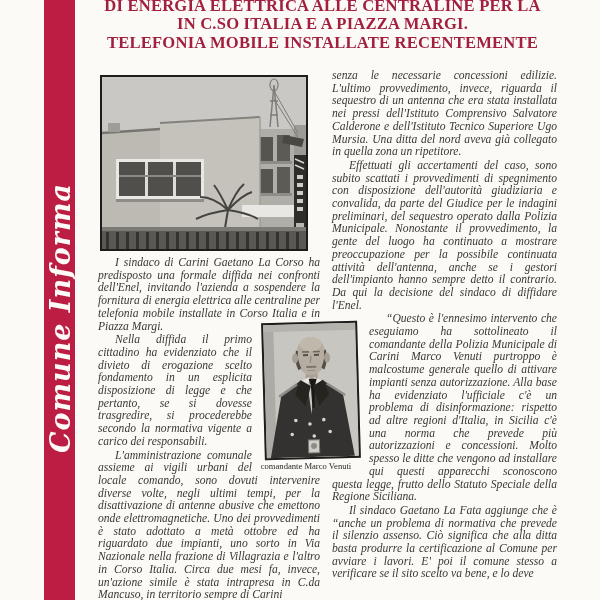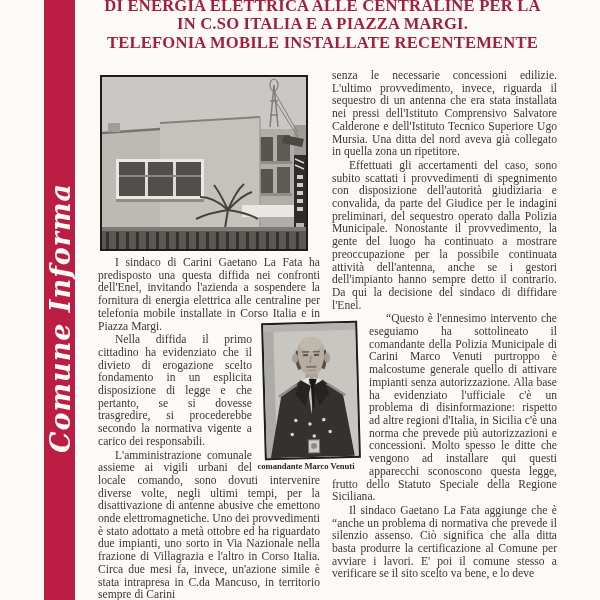--- a/index.html
+++ b/index.html
@@ -30,40 +30,40 @@
     position:absolute;left:100px;top:-3px;width:445px;
     text-align:center;color:#a21f3e;
     font-weight:bold;font-size:16.6px;line-height:18.4px;
     letter-spacing:.2px;
   }
 
   
   .col{
     position:absolute;
     font-size:11.6px;line-height:12.7px;
-    text-align:justify;color:#3c3832;
+    text-align:justify;color:#3c3832;font-style:italic;
   }
   .col-left{left:98px;top:257px;width:222px;}
   .col-right{left:332px;top:70px;width:225px;}
   .para{margin:0 0 1px 0;}
   .para.indent{text-indent:17px;}
   .spacer-r{float:right;width:62px;height:152px;margin-left:6px;}
   .spacer-l{float:left;width:32px;height:158px;margin-right:5px;}
 
   
   .photo{
     position:absolute;background:#c6c5c0;
     border:2px solid #1e1d1b;box-sizing:border-box;
   }
   .photo svg{display:block;width:100%;height:100%;}
   .photo-building{left:100px;top:75px;width:208px;height:176px;}
   .photo-commander{left:263px;top:322px;width:96px;height:137px;transform:rotate(-1.6deg);}
   .caption{
     position:absolute;left:248px;top:461px;width:116px;
-    text-align:center;font-weight:bold;font-size:8.6px;
+    text-align:center;font-weight:normal;font-size:8.6px;
     color:#2b2926;white-space:nowrap;
   }
 </style>
 </head>
 <body>
 
 <div class="stage">
 
   <div class="sidebar-bar">
     <span class="sidebar-label">Comune Informa</span>
@@ -158,21 +158,21 @@
         <rect x="164" y="155" width="3" height="17" fill="#333230"></rect>
           <rect x="174" y="155" width="3" height="17" fill="#333230"></rect>
         <rect x="184" y="155" width="3" height="17" fill="#333230"></rect>
           <rect x="194" y="155" width="3" height="17" fill="#333230"></rect>
       </g>
     </svg>
   </div>
 
   <div class="col col-left">
     <div class="para indent">
-      <span>I sindaco di Carini Gaetano La Fata ha predisposto una questa diffida nei confronti dell'Enel, invitando l'azienda a sospendere la fornitura di energia elettrica alle centraline per telefonia mobile installate in Corso Italia e in Piazza Margi.</span><span class="spacer-r"></span>
+      <span>I sindaco di Carini Gaetano La Corso ha predisposto una formale diffida nei confronti dell'Enel, invitando l'azienda a sospendere la fornitura di energia elettrica alle centraline per telefonia mobile installate in Corso Italia e in Piazza Margi.</span><span class="spacer-r"></span>
     </div>
     <div class="para indent">
       <span>Nella diffida il primo cittadino ha evidenziato che il divieto di erogazione scelto fondamento in un esplicita disposizione di legge e che pertanto, se si dovesse trasgredire, si procederebbe secondo la normativa vigente a carico dei responsabili.</span>
     </div>
     <div class="para indent">
       <span>L'amministrazione comunale assieme ai vigili urbani del locale comando, sono dovuti intervenire diverse volte, negli ultimi tempi, per la disattivazione di antenne abusive che emettono onde elettromagnetiche. Uno dei provvedimenti è stato adottato a metà ottobre ed ha riguardato due impianti, uno sorto in Via Nazionale nella frazione di Villagrazia e l'altro in Corso Italia. Circa due mesi fa, invece, un'azione simile è stata intrapresa in C.da Mancuso, in territorio sempre di Carini</span>
     </div>
   </div>
 
   <div class="col col-right">

